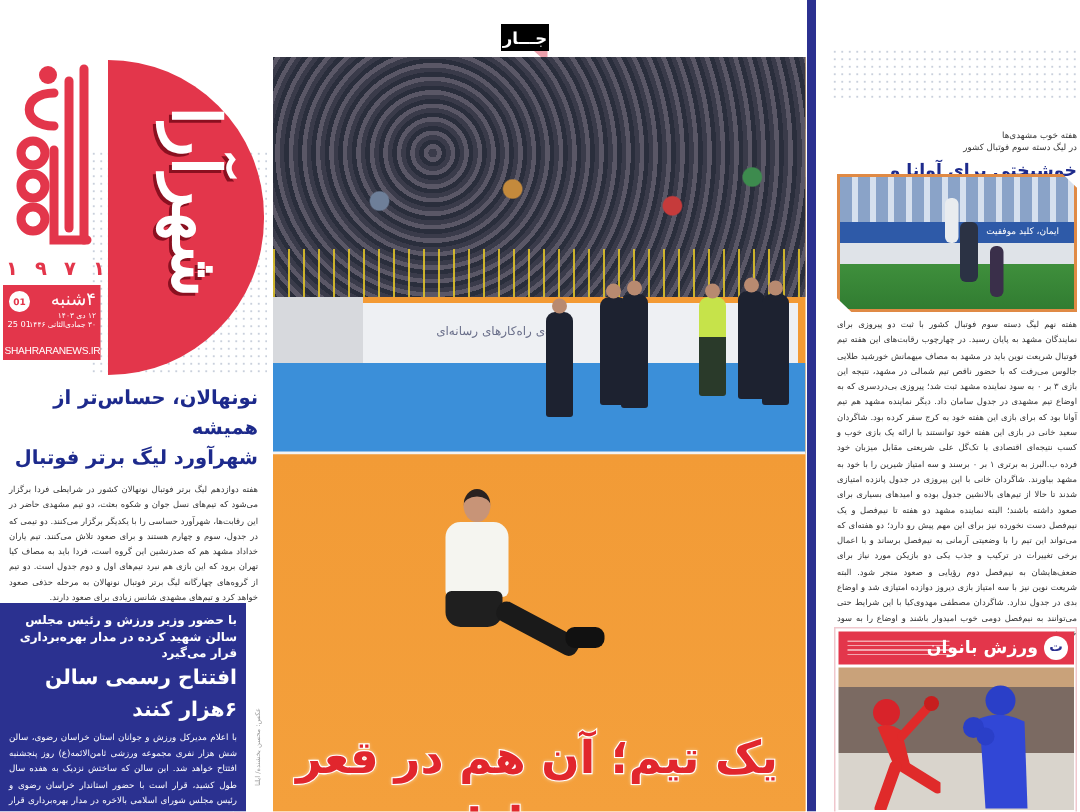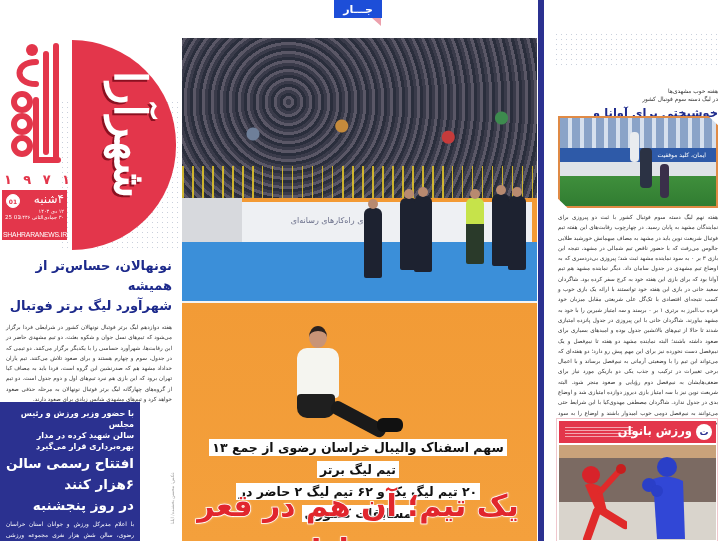--- a/index.html
+++ b/index.html
@@ -21,29 +21,29 @@
   #date-badge { position: absolute; left: 4px; top: 4px; width: 14px; height: 14px; border: 1.5px solid #fff; border-radius: 50%; font-size: 6px; display: flex; align-items: center; justify-content: center; background: #fff; color: #e3364b; font-weight: bold; }
   #date-weekday { position: absolute; right: 3px; top: 2px; font-size: 12px; font-weight: normal; }
   #date-persian { position: absolute; right: 3px; top: 18px; font-size: 5px; line-height: 6px; text-align: right; }
   #date-greg { position: absolute; left: 3px; top: 24px; font-size: 5.5px; direction: ltr; }
   #site-url { position: absolute; left: 1px; bottom: 2px; width: 63px; font-size: 6.8px; letter-spacing: -0.2px; text-align: center; direction: ltr; font-family: "Liberation Sans", sans-serif; }
 
   #story1 { position: absolute; left: 0; top: 256px; width: 178px; padding: 0 6px; }
   #story1-title { font-size: 13px; font-weight: bold; color: #1d2a8c; line-height: 20px; text-align: right; }
   #story1-body { margin-top: 6px; font-size: 5.6px; line-height: 10.3px; color: #333; text-align: justify; }
 
-  #story2 { position: absolute; left: 0; top: 402px; width: 140px; height: 139px; background: #2b3190; padding: 6px 6px 4px 6px; color: #fff; }
+  #story2 { position: absolute; left: 0; top: 402px; width: 164px; height: 139px; background: #2b3190; padding: 6px 6px 4px 6px; color: #fff; }
   #story2-kicker { font-size: 8px; font-weight: bold; line-height: 11px; text-align: right; }
   #story2-title { font-size: 13.5px; font-weight: bold; line-height: 21px; text-align: right; margin-top: 1px; }
   #story2-body { margin-top: 3px; font-size: 5.8px; line-height: 10.5px; text-align: justify; }
   #photo-credit { position: absolute; left: 170px; top: 455px; width: 10px; height: 86px; writing-mode: vertical-rl; transform: rotate(180deg); font-size: 4.5px; color: #999; text-align: center; }
 
   
   #center-col { position: absolute; left: 180px; top: 0; width: 356px; height: 541px; }
-  #section-tag { position: absolute; left: 154px; top: 0; width: 48px; height: 18px; background: #1d4ed8; color: #fff; font-weight: bold; font-size: 11px; display: flex; align-items: center; justify-content: center; }
+  #section-tag { position: absolute; left: 154px; top: 16px; width: 32px; height: 18px; background: #000000; color: #fff; font-weight: bold; font-size: 11px; display: flex; align-items: center; justify-content: center; }
   #section-tag::after { content: ""; position: absolute; right: 1px; bottom: -8px; border-left: 9px solid transparent; border-top: 8px solid #eca0ac; }
   #main-photo { position: absolute; left: 2px; top: 38px; width: 355px; height: 503px; overflow: hidden; background: #f39a34; }
   #photo-crowd { position: absolute; left: 0; top: 0; width: 100%; height: 160px;
     background:
       repeating-linear-gradient(90deg, rgba(230,200,40,0.85) 0 1.5px, transparent 1.5px 10px) 0 128px / 100% 32px no-repeat,
       radial-gradient(circle at 20% 60%, #6e7f99 0 6px, transparent 7px),
       radial-gradient(circle at 45% 55%, #c48a3c 0 6px, transparent 7px),
       radial-gradient(circle at 75% 62%, #c63b3b 0 6px, transparent 7px),
       radial-gradient(circle at 90% 50%, #3d8b4e 0 6px, transparent 7px),
       repeating-radial-gradient(circle at 30% 40%, #3a3b4a 0 3px, #5a5766 3px 6px, #2a2e3c 6px 9px),
@@ -144,21 +144,20 @@
     <div id="story1-body">هفته دوازدهم لیگ برتر فوتبال نونهالان کشور در شرایطی فردا برگزار می‌شود که تیم‌های نسل جوان و شکوه بعثت، دو تیم مشهدی حاضر در این رقابت‌ها، شهرآورد حساسی را با یکدیگر برگزار می‌کنند. دو تیمی که در جدول، سوم و چهارم هستند و برای صعود تلاش می‌کنند. تیم یاران خداداد مشهد هم که صدرنشین این گروه است، فردا باید به مصاف کیا تهران برود که این بازی هم نبرد تیم‌های اول و دوم جدول است. دو تیم از گروه‌های چهارگانه لیگ برتر فوتبال نونهالان به مرحله حذفی صعود خواهد کرد و تیم‌های مشهدی شانس زیادی برای صعود دارند.</div>
   </div>
 
   <div id="story2">
     <div id="story2-kicker">
       <div>با حضور وزیر ورزش و رئیس مجلس</div>
       <div>سالن شهید کرده در مدار بهره‌برداری قرار می‌گیرد</div>
     </div>
     <div id="story2-title">
       <div>افتتاح رسمی سالن ۶هزار کنند</div>
-      <div>در روز پنجشنبه</div>
     </div>
     <div id="story2-body">با اعلام مدیرکل ورزش و جوانان استان خراسان رضوی، سالن شش هزار نفری مجموعه ورزشی ثامن‌الائمه(ع) روز پنجشنبه افتتاح خواهد شد. این سالن که ساختش نزدیک به هفده سال طول کشید، قرار است با حضور استاندار خراسان رضوی و رئیس مجلس شورای اسلامی بالاخره در مدار بهره‌برداری قرار بگیرد.</div>
   </div>
   <div id="photo-credit">عکس: محسن بخشنده/ ایلنا</div>
 </div>
 
 <div id="center-col">
   <div id="section-tag">جـــار</div>
 
   <div id="main-photo">
@@ -180,24 +179,20 @@
 
     <div id="player">
       <div id="player-head"></div>
       <div id="player-shirt"></div>
       <div id="player-shorts"></div>
       <div id="player-leg"></div>
       <div id="player-shoe"></div>
     </div>
   </div>
 
-  <div id="headline-kicker">
-    <span>سهم اسفناک والیبال خراسان رضوی از جمع ۱۳ تیم لیگ برتر</span><br>
-    <span>۲۰ تیم لیگ یک و ۶۲ تیم لیگ ۲ حاضر در مسابقات کشوری</span>
-  </div>
   <div id="headline-main">یک تیم؛ آن هم در قعر جدول!</div>
 </div>
 
 <div id="center-divider"></div>
 
 <div id="right-col">
   <div class="dots"></div>
   <div id="story3">
     <div id="story3-kicker">
       <div>هفته خوب مشهدی‌ها</div>

